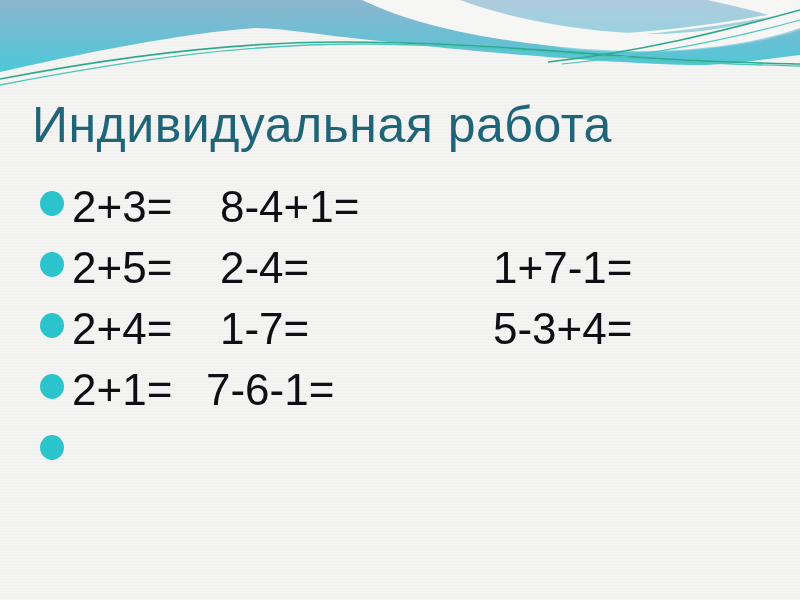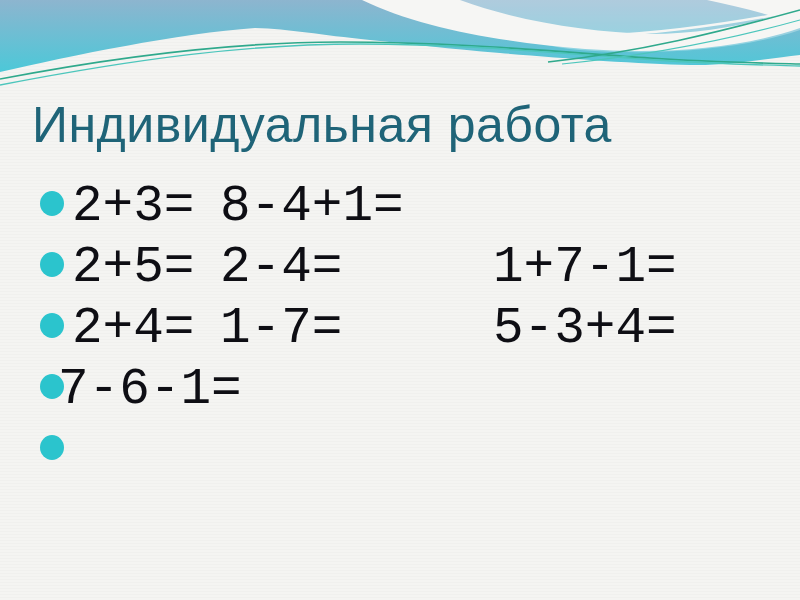--- a/index.html
+++ b/index.html
@@ -32,22 +32,22 @@
     height:61px;
     align-items:start;
   }
   .bullet{
     width:24px;height:25px;
     border-radius:50%;
     background:var(--bullet-color,#2bc4cd);
     margin-top:11px;
   }
   .expr{
-    font-family:Liberation Mono, monospace;
-    font-size:51px;
+    font-family:Liberation Sans, sans-serif;
+    font-size:44px;
     line-height:54px;
     color:var(--body-color,#0e0e14);
     white-space:nowrap;
   }
 </style>
 </head>
 <body>
 
 <div class="slide">
 
@@ -106,20 +106,21 @@
 
     <div class="exercise-row">
       <span class="bullet"></span>
       <span class="expr">2+4=</span>
       <span class="expr">1-7=</span>
       <span class="expr">5-3+4=</span>
     </div>
 
     <div class="exercise-row">
       <span class="bullet"></span>
+      <span class="expr">2+1=</span>
       <span class="expr" style="margin-left:-14px">7-6-1=</span>
     </div>
 
     <div class="exercise-row">
       <span class="bullet"></span>
       <span class="expr"></span>
       <span class="expr"></span>
     </div>
 
   </div>

